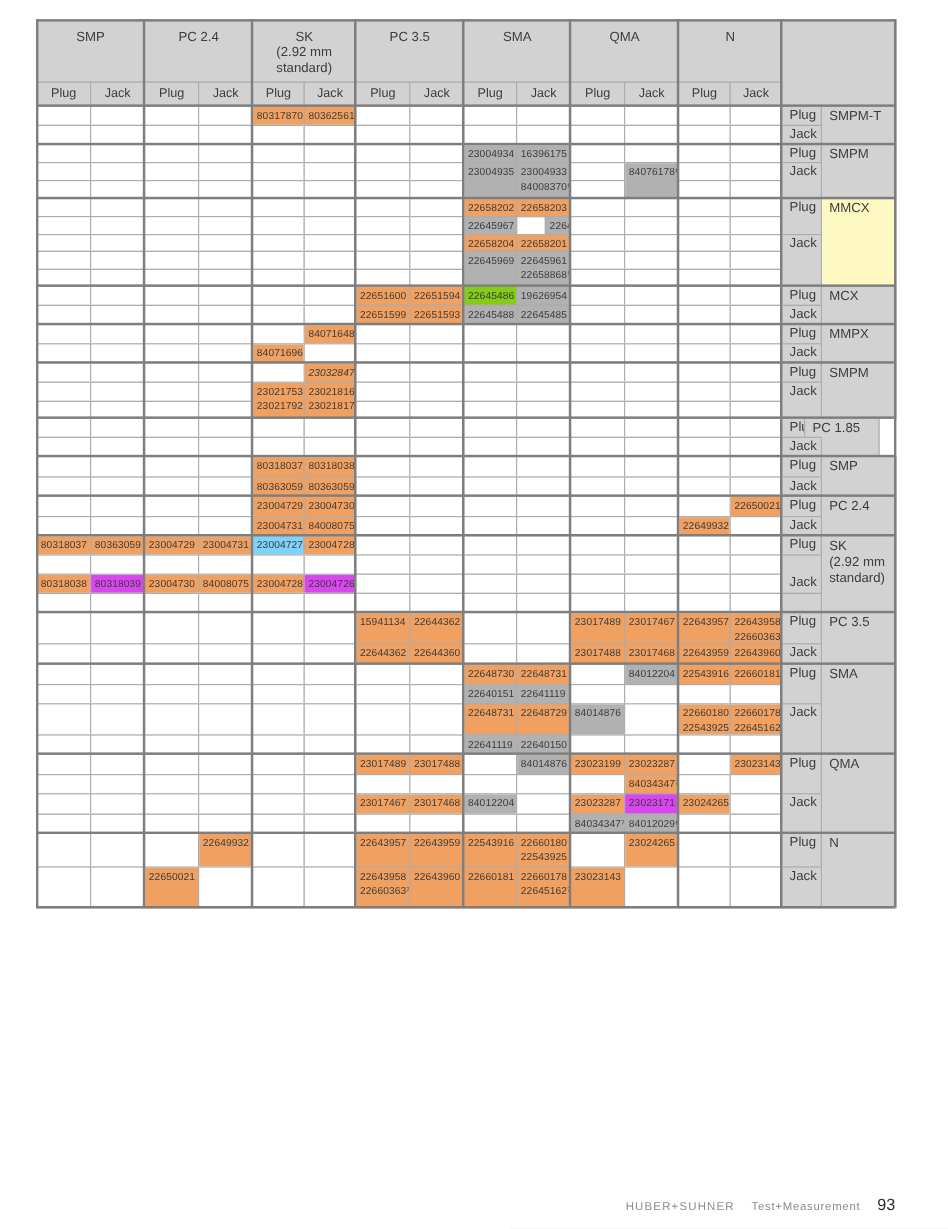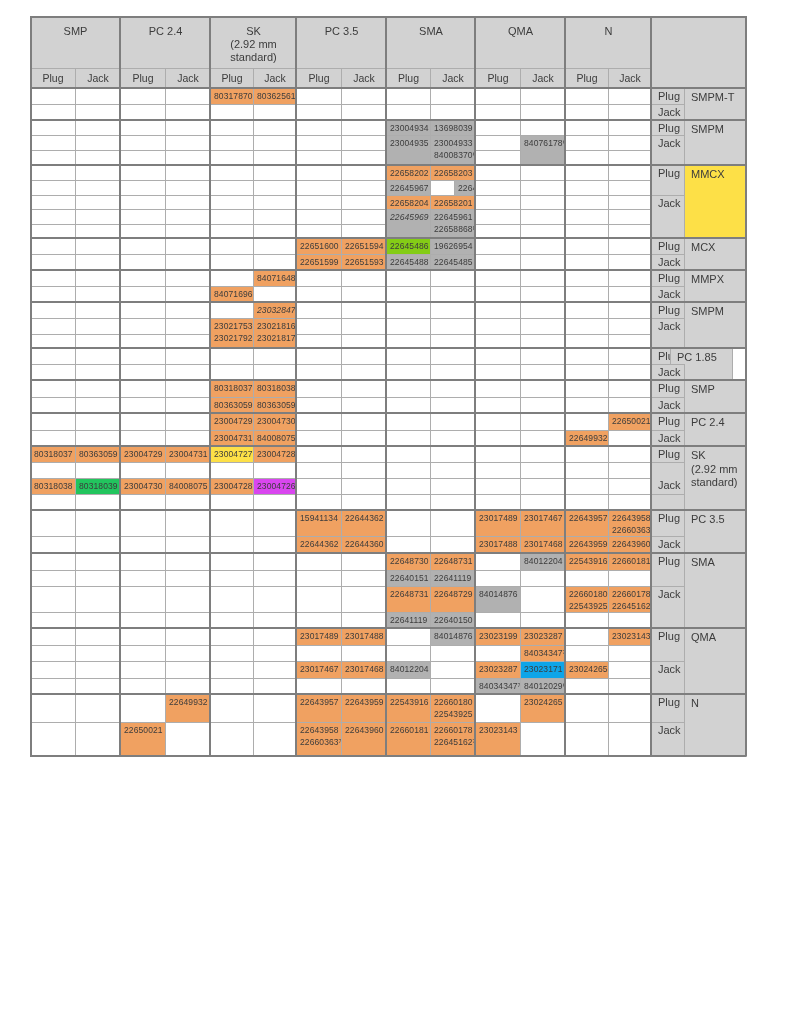--- a/index.html
+++ b/index.html
@@ -111,21 +111,21 @@
       <div class="c nm" style="left: 654px; top: 72px; width: 63px; height: 33px; background: rgb(210, 210, 210);">
         <div>SMPM-T</div>
       </div>
       <div class="c lbl" style="left: 621px; top: 88px; width: 34px; height: 17px; background: rgb(210, 210, 210);">
         <div>Jack</div>
       </div>
       <div class="c dc" style="left: 356px; top: 104px; width: 45px; height: 16px; background: rgb(177, 177, 177);">
         <div>23004934</div>
       </div>
       <div class="c dc" style="left: 400px; top: 104px; width: 46px; height: 16px; background: rgb(177, 177, 177);">
-        <div>13698039</div>
+        <div>16396175</div>
       </div>
       <div class="c lbl" style="left: 621px; top: 104px; width: 34px; height: 16px; background: rgb(210, 210, 210);">
         <div>Plug</div>
       </div>
       <div class="c nm" style="left: 654px; top: 104px; width: 63px; height: 46px; background: rgb(210, 210, 210);">
         <div>SMPM</div>
       </div>
       <div class="c dc" style="left: 356px; top: 119px; width: 45px; height: 31px; background: rgb(177, 177, 177);">
         <div>23004935</div>
       </div>
@@ -141,39 +141,39 @@
       </div>
       <div class="c dc" style="left: 356px; top: 149px; width: 45px; height: 16px; background: rgb(240, 161, 97);">
         <div>22658202</div>
       </div>
       <div class="c dc" style="left: 400px; top: 149px; width: 46px; height: 16px; background: rgb(240, 161, 97);">
         <div>22658203</div>
       </div>
       <div class="c lbl" style="left: 621px; top: 149px; width: 34px; height: 31px; background: rgb(210, 210, 210);">
         <div>Plug</div>
       </div>
-      <div class="c nm" style="left: 654px; top: 149px; width: 63px; height: 74px; background: #fde047;">
+      <div class="c nm" style="left: 654px; top: 149px; width: 63px; height: 74px; background: #fef9c3;">
         <div>MMCX</div>
       </div>
       <div class="c dc" style="left: 356px; top: 164px; width: 45px; height: 16px; background: rgb(177, 177, 177);">
         <div>22645967</div>
       </div>
       <div class="c dc" style="left: 400px; top: 164px; width: 46px; height: 16px; background: rgb(177, 177, 177); margin-left: 24px;">
         <div>22645970</div>
       </div>
       <div class="c dc" style="left: 356px; top: 179px; width: 45px; height: 15px; background: rgb(240, 161, 97);">
         <div>22658204</div>
       </div>
       <div class="c dc" style="left: 400px; top: 179px; width: 46px; height: 15px; background: rgb(240, 161, 97);">
         <div>22658201</div>
       </div>
       <div class="c lbl" style="left: 621px; top: 179px; width: 34px; height: 44px; background: rgb(210, 210, 210);">
         <div>Jack</div>
       </div>
-      <div class="c dc" style="left: 356px; top: 193px; width: 45px; height: 30px; background: rgb(177, 177, 177); font-style: italic;">
+      <div class="c dc" style="left: 356px; top: 193px; width: 45px; height: 30px; background: rgb(177, 177, 177);">
         <div>22645969</div>
       </div>
       <div class="c dc" style="left: 400px; top: 193px; width: 46px; height: 30px; background: rgb(177, 177, 177);">
         <div>22645961</div>
         <div>22658868⁵⁾</div>
       </div>
       <div class="c dc" style="left: 266px; top: 222px; width: 46px; height: 17px; background: rgb(240, 161, 97);">
         <div>22651600</div>
       </div>
       <div class="c dc" style="left: 311px; top: 222px; width: 46px; height: 17px; background: rgb(240, 161, 97);">
@@ -303,41 +303,41 @@
       </div>
       <div class="c dc" style="left: 45px; top: 430px; width: 46px; height: 17px; background: rgb(240, 161, 97);">
         <div>80363059</div>
       </div>
       <div class="c dc" style="left: 90px; top: 430px; width: 46px; height: 17px; background: rgb(240, 161, 97);">
         <div>23004729</div>
       </div>
       <div class="c dc" style="left: 135px; top: 430px; width: 46px; height: 17px; background: rgb(240, 161, 97);">
         <div>23004731</div>
       </div>
-      <div class="c dc" style="left: 180px; top: 430px; width: 44px; height: 17px; background: #fde047;">
+      <div class="c dc" style="left: 180px; top: 430px; width: 44px; height: 17px; background: #7dd3fc;">
         <div>23004727</div>
       </div>
       <div class="c dc" style="left: 223px; top: 430px; width: 44px; height: 17px; background: rgb(240, 161, 97);">
         <div>23004728</div>
       </div>
       <div class="c lbl" style="left: 621px; top: 430px; width: 34px; height: 17px; background: rgb(210, 210, 210);">
         <div>Plug</div>
       </div>
       <div class="c nm" style="left: 654px; top: 430px; width: 63px; height: 65px; background: rgb(210, 210, 210);">
         <div>SK</div>
         <div>(2.92 mm</div>
         <div>standard)</div>
       </div>
       <div class="c lbl lblB" style="left: 621px; top: 446px; width: 34px; height: 33px; background: rgb(210, 210, 210);">
         <div>Jack</div>
       </div>
       <div class="c dc" style="left: 0px; top: 462px; width: 46px; height: 17px; background: rgb(240, 161, 97);">
         <div>80318038</div>
       </div>
-      <div class="c dc" style="left: 45px; top: 462px; width: 46px; height: 17px; background: #22c55e;">
+      <div class="c dc" style="left: 45px; top: 462px; width: 46px; height: 17px; background: #d946ef;">
         <div>80318039</div>
       </div>
       <div class="c dc" style="left: 90px; top: 462px; width: 46px; height: 17px; background: rgb(240, 161, 97);">
         <div>23004730</div>
       </div>
       <div class="c dc" style="left: 135px; top: 462px; width: 46px; height: 17px; background: rgb(240, 161, 97);">
         <div>84008075</div>
       </div>
       <div class="c dc" style="left: 180px; top: 462px; width: 44px; height: 17px; background: rgb(240, 161, 97);">
         <div>23004728</div>
@@ -476,21 +476,21 @@
       </div>
       <div class="c dc" style="left: 311px; top: 645px; width: 46px; height: 18px; background: rgb(240, 161, 97);">
         <div>23017468</div>
       </div>
       <div class="c dc" style="left: 356px; top: 645px; width: 45px; height: 18px; background: rgb(177, 177, 177);">
         <div>84012204</div>
       </div>
       <div class="c dc" style="left: 445px; top: 645px; width: 46px; height: 18px; background: rgb(240, 161, 97);">
         <div>23023287</div>
       </div>
-      <div class="c dc" style="left: 490px; top: 645px; width: 46px; height: 18px; background: #0ea5e9;">
+      <div class="c dc" style="left: 490px; top: 645px; width: 46px; height: 18px; background: #d946ef;">
         <div>23023171</div>
       </div>
       <div class="c dc" style="left: 535px; top: 645px; width: 44px; height: 18px; background: rgb(240, 161, 97);">
         <div>23024265</div>
       </div>
       <div class="c lbl" style="left: 621px; top: 645px; width: 34px; height: 34px; background: rgb(210, 210, 210);">
         <div>Jack</div>
       </div>
       <div class="c dc" style="left: 445px; top: 662px; width: 46px; height: 17px; background: rgb(177, 177, 177);">
         <div>84034347⁷⁾</div>
@@ -1002,13 +1002,18 @@
       <div class="hl" style="top: 331px;"></div>
       <div class="hl" style="top: 363px;"></div>
       <div class="hl" style="top: 396px;"></div>
       <div class="hl" style="top: 429px;"></div>
       <div class="hl" style="top: 493px;"></div>
       <div class="hl" style="top: 536px;"></div>
       <div class="hl" style="top: 611px;"></div>
       <div class="hl" style="top: 677px;"></div>
       <div class="hl" style="top: 739px;"></div>
     </div>
+  <div id="footer">
+    <span class="brand">HUBER+SUHNER</span>
+    <span class="sect">Test+Measurement</span>
+    <span class="pg">93</span>
+  </div>
 </div>
 
 </body></html>

